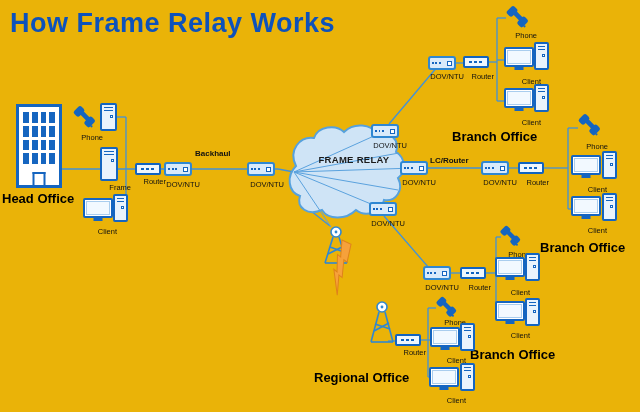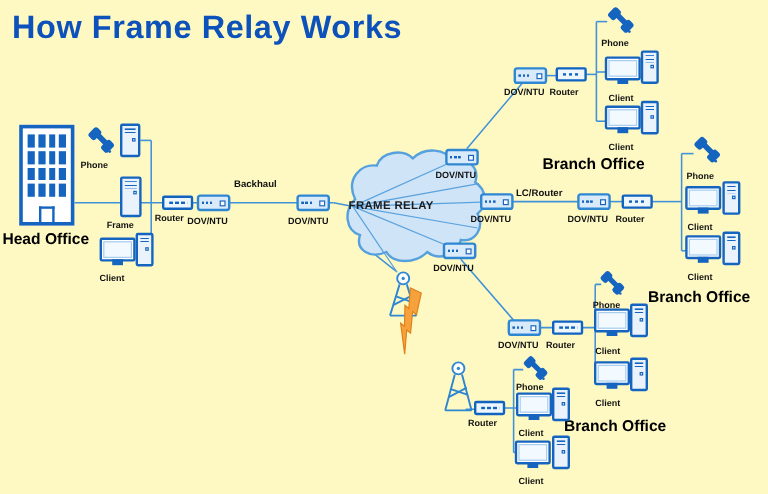--- a/index.html
+++ b/index.html
@@ -1,23 +1,23 @@
 <!DOCTYPE html>
 <html><head>
 <meta charset="utf-8">
 <style>
   html,body{margin:0;padding:0;background:#fff;}
-  #canvas{position:relative;width:640px;height:412px;background:#fef9c3;overflow:hidden;
+  #canvas{position:relative;width:640px;height:412px;background:#eab308;overflow:hidden;
           font-family:"Liberation Sans",sans-serif;}
   #wires{position:absolute;left:0;top:0;width:640px;height:412px;}
 
   .title{position:absolute;left:10px;top:8px;font-size:27px;font-weight:bold;color:#0d52bb;
          letter-spacing:.5px;white-space:nowrap;}
 
-  .dev-label{position:absolute;font-size:7.5px;font-weight:bold;color:#111;text-align:left;white-space:nowrap;}
+  .dev-label{position:absolute;font-size:7.5px;font-weight:normal;color:#111;text-align:right;white-space:nowrap;}
   .office-label{position:absolute;font-size:13px;font-weight:bold;color:#000;text-align:left;white-space:nowrap;}
   .link-label{position:absolute;font-size:8px;font-weight:bold;color:#111;text-align:left;white-space:nowrap;}
   .cloud-label{position:absolute;font-size:9.5px;font-weight:bold;color:#1a1a1a;text-align:center;
                letter-spacing:.3px;white-space:nowrap;}
 
   .dov{position:absolute;width:28px;height:14px;background:#d9eafa;border:2px solid #2f87d2;
        border-radius:3px;box-sizing:border-box;display:flex;align-items:center;
        justify-content:space-between;padding:0 2px;}
   .dov .dots{width:9px;height:2px;
        background-image:repeating-linear-gradient(90deg,#1565c0 0 2px,transparent 2px 3.5px);}
@@ -189,21 +189,21 @@
   <div class="dov" style="left:247px;top:162px;">
     <span class="dots"></span>
     <span class="port"></span>
     </div>
   <div class="dev-label" style="left:240px;top:180px;width:44px;">DOV/NTU</div>
 
   <div class="monitor" style="left:83px;top:198px;"></div>
   <div class="ptower" style="left:113px;top:194px;width:15px;height:28px;"></div>
   <div class="dev-label" style="left:83px;top:227px;width:34px;">Client</div>
 
-  <div class="cloud-label" style="left:278px;top:154px;width:96px;margin-top:12px;">FRAME RELAY</div>
+  <div class="cloud-label" style="left:306px;top:154px;width:96px;">FRAME RELAY</div>
 
   <div class="dov" style="left:371px;top:124px;">
     <span class="dots"></span>
     <span class="port"></span>
     </div>
   <div class="dev-label" style="left:363px;top:141px;width:44px;">DOV/NTU</div>
 
   <div class="dov" style="left:428px;top:56px;">
     <span class="dots"></span>
     <span class="port"></span>
@@ -331,14 +331,15 @@
   <div class="dev-label" style="left:430px;top:318px;width:36px;">Phone</div>
 
   <div class="monitor" style="left:430px;top:327px;"></div>
   <div class="ptower" style="left:460px;top:323px;width:15px;height:28px;"></div>
   <div class="dev-label" style="left:432px;top:356px;width:34px;">Client</div>
 
   <div class="monitor" style="left:429px;top:367px;"></div>
   <div class="ptower" style="left:460px;top:363px;width:15px;height:28px;"></div>
   <div class="dev-label" style="left:432px;top:396px;width:34px;">Client</div>
 
+  <div class="office-label" style="left:314px;top:370px;width:110px;">Regional Office</div>
 
 </div>
 
 </body></html>

